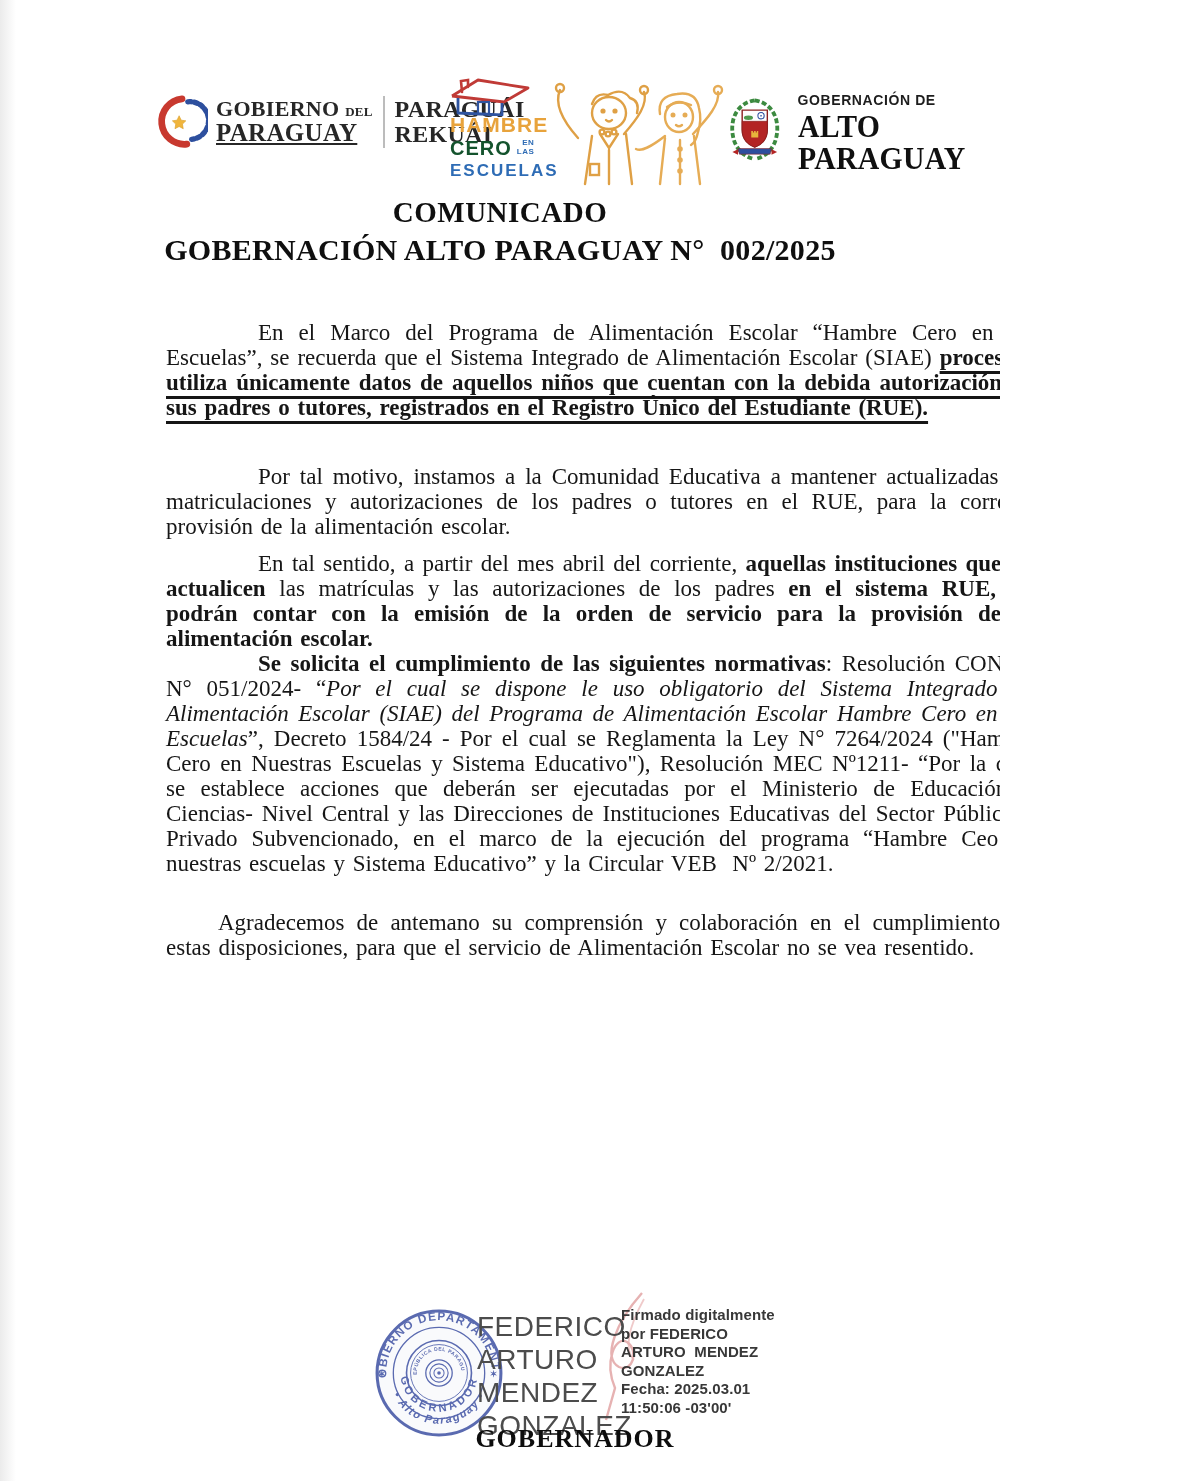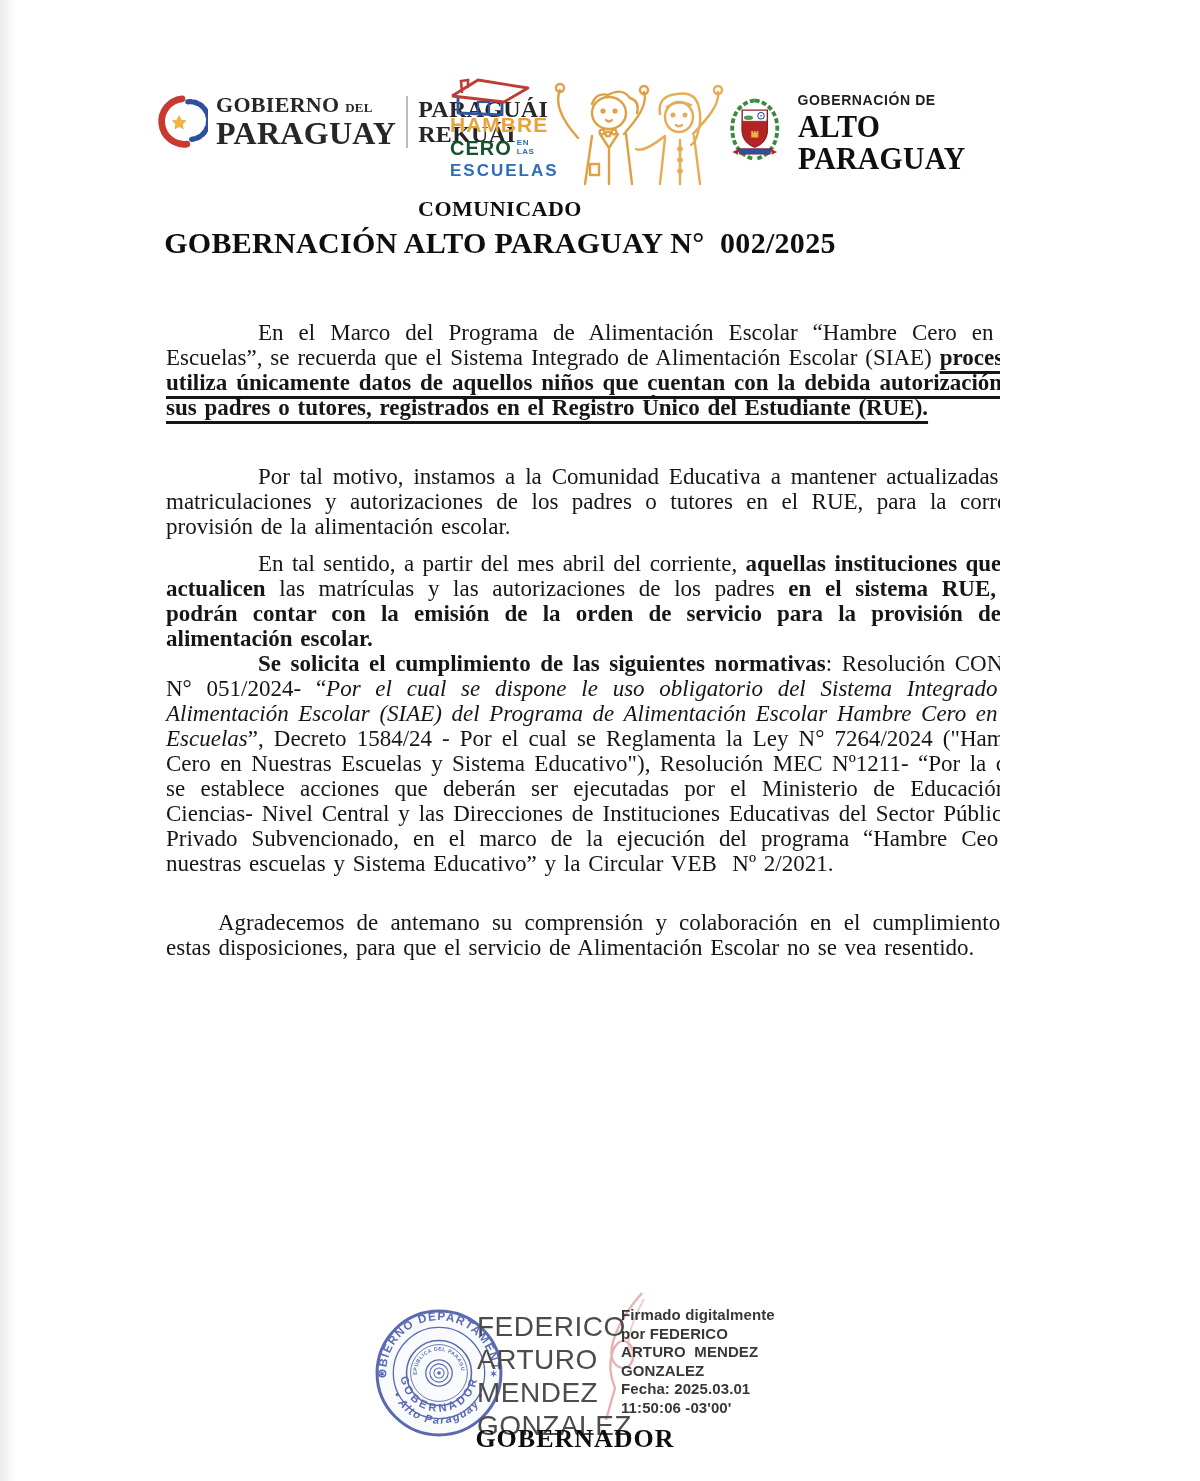--- a/index.html
+++ b/index.html
@@ -6,45 +6,45 @@
   .page{position:relative;width:1000px;height:1481px;background:#ffffff;overflow:hidden;
         font-family:"Liberation Serif",serif;color:#141414;}
   .edge-shade{position:absolute;left:0;top:0;width:16px;height:100%;
         background:linear-gradient(90deg,#ebebeb,#ffffff);}
 
   
   .logo-gov{position:absolute;left:156px;top:94px;display:flex;align-items:center;color:#272727;}
   .gov-text{font-weight:bold;line-height:1.02;margin-left:8px;letter-spacing:.3px;}
   .gov-l1{font-size:22px;}
   .gov-l1 .small{font-size:13px;letter-spacing:.2px;}
-  .gov-l2{font-size:32px;}
+  .gov-l2{font-size:25px;text-decoration:underline;}
   .gov-divider{width:2px;height:52px;background:#bcbcbc;margin:0 10px;}
   .gov-right{font-weight:bold;line-height:1.05;font-size:24px;letter-spacing:.3px;}
 
   .logo-hambre{position:absolute;left:448px;top:76px;width:290px;height:114px;}
   .house-svg{position:absolute;left:0;top:0;}
   .hambre-words{position:absolute;left:2px;top:38px;font-family:"Liberation Sans",sans-serif;
         font-weight:bold;line-height:1;}
   .hw1{color:#E8A33C;font-size:21px;letter-spacing:1px;}
   .hw2row{display:flex;align-items:center;gap:5px;margin-top:3px;}
   .hw2{color:#14532d;font-size:20px;letter-spacing:1px;}
-  .enlas{display:flex;flex-direction:column;color:#2E6CB5;font-size:8px;line-height:1.1;letter-spacing:.5px;}
+  .enlas{display:flex;flex-direction:column;color:#2E6CB5;font-size:8px;line-height:1.1;letter-spacing:.5px;text-align:right;}
   .hw3{color:#2E6CB5;font-size:17px;letter-spacing:2px;margin-top:4px;}
   .children-svg{position:absolute;left:92px;top:0;}
 
   .logo-alto{position:absolute;left:724px;top:84px;display:flex;align-items:center;gap:12px;}
   .alto-text{line-height:1;margin-top:8px;}
   .alto-l1{font-family:"Liberation Sans",sans-serif;font-weight:bold;font-size:14px;
         letter-spacing:.6px;color:#1d1d1d;}
   .alto-l2{font-weight:bold;font-size:32px;color:#101010;margin-top:3px;letter-spacing:.3px;
         transform:scaleX(.93);transform-origin:left center;}
 
   
   .doc-title{position:absolute;top:196px;left:0;width:100%;text-align:center;color:#0f0f0f;}
-  .title-1{font-size:22px;font-weight:bold;letter-spacing:.5px;}
+  .title-1{font-size:29px;font-weight:bold;letter-spacing:.5px;}
   .title-2{font-size:30px;font-weight:bold;margin-top:4px;letter-spacing:.3px;}
 
   
   .doc-body{position:absolute;left:166px;top:320px;width:868px;}
   .para{margin:0;text-align:justify;text-indent:92px;font-size:23px;line-height:25px;
         word-spacing:2px;color:#161616;}
   .p1{margin-bottom:44px;}
   .p3{margin-bottom:12px;}
   .p4{margin-bottom:34px;}
   .p5{text-indent:52px;}

